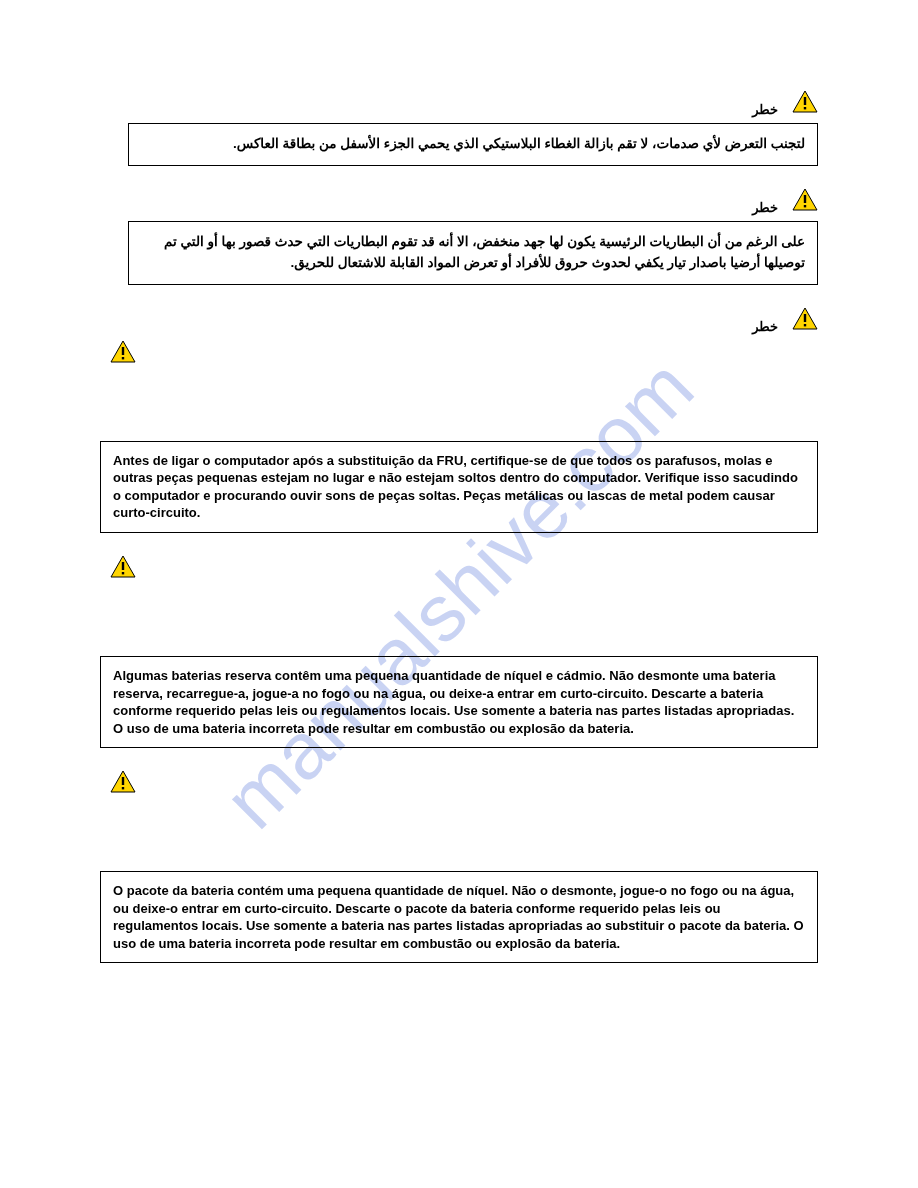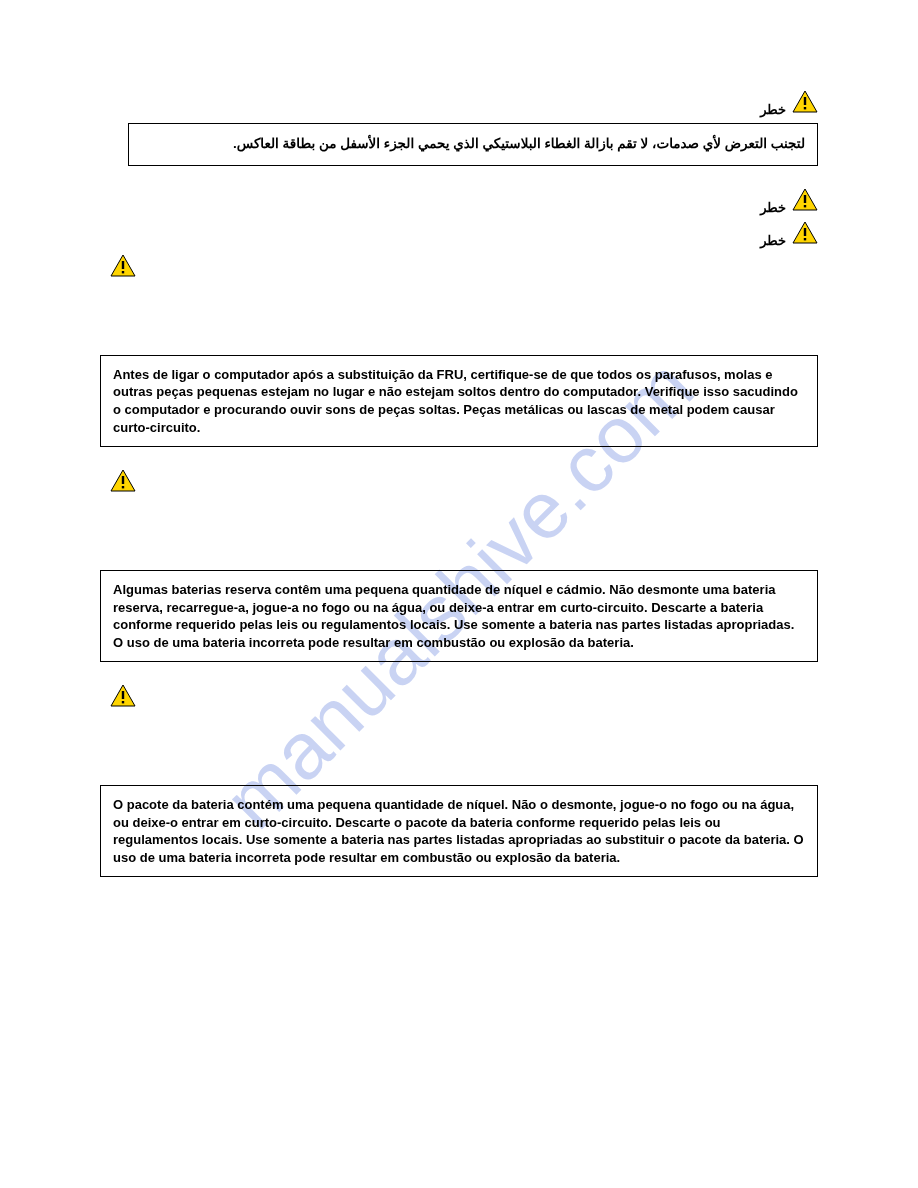--- a/index.html
+++ b/index.html
@@ -35,21 +35,21 @@
       display: inline-block;
       margin-bottom: 4px;
     }
     .warning-icon svg {
       display: block;
     }
     .danger-label-row {
       display: flex;
       justify-content: flex-end;
       align-items: flex-end;
-      gap: 6px;
+      gap: 14px;
       margin-bottom: 6px;
     }
     .danger-label {
       font-size: 13px;
       font-weight: bold;
       direction: rtl;
     }
     .box {
       border: 1px solid #000;
       padding: 10px 12px;
@@ -99,20 +99,23 @@
   <div class="danger-label-row">
     <span class="danger-label">خطر</span>
     <span class="warning-icon">
       <svg width="26" height="23" viewBox="0 0 26 23">
         <path d="M13 1 L25 22 L1 22 Z" fill="#ffd500" stroke="#000" stroke-width="1"></path>
         <rect x="11.8" y="7" width="2.4" height="8" fill="#000"></rect>
         <rect x="11.8" y="17" width="2.4" height="2.4" fill="#000"></rect>
       </svg>
     </span>
   </div>
+  <div class="box box-rtl">
+    <span>على الرغم من أن البطاريات الرئيسية يكون لها جهد منخفض، الا أنه قد تقوم البطاريات التي حدث قصور بها أو التي تم توصيلها أرضيا باصدار تيار يكفي لحدوث حروق للأفراد أو تعرض المواد القابلة للاشتعال للحريق.</span>
+  </div>
 
   <div class="danger-label-row">
     <span class="danger-label">خطر</span>
     <span class="warning-icon">
       <svg width="26" height="23" viewBox="0 0 26 23">
         <path d="M13 1 L25 22 L1 22 Z" fill="#ffd500" stroke="#000" stroke-width="1"></path>
         <rect x="11.8" y="7" width="2.4" height="8" fill="#000"></rect>
         <rect x="11.8" y="17" width="2.4" height="2.4" fill="#000"></rect>
       </svg>
     </span>

